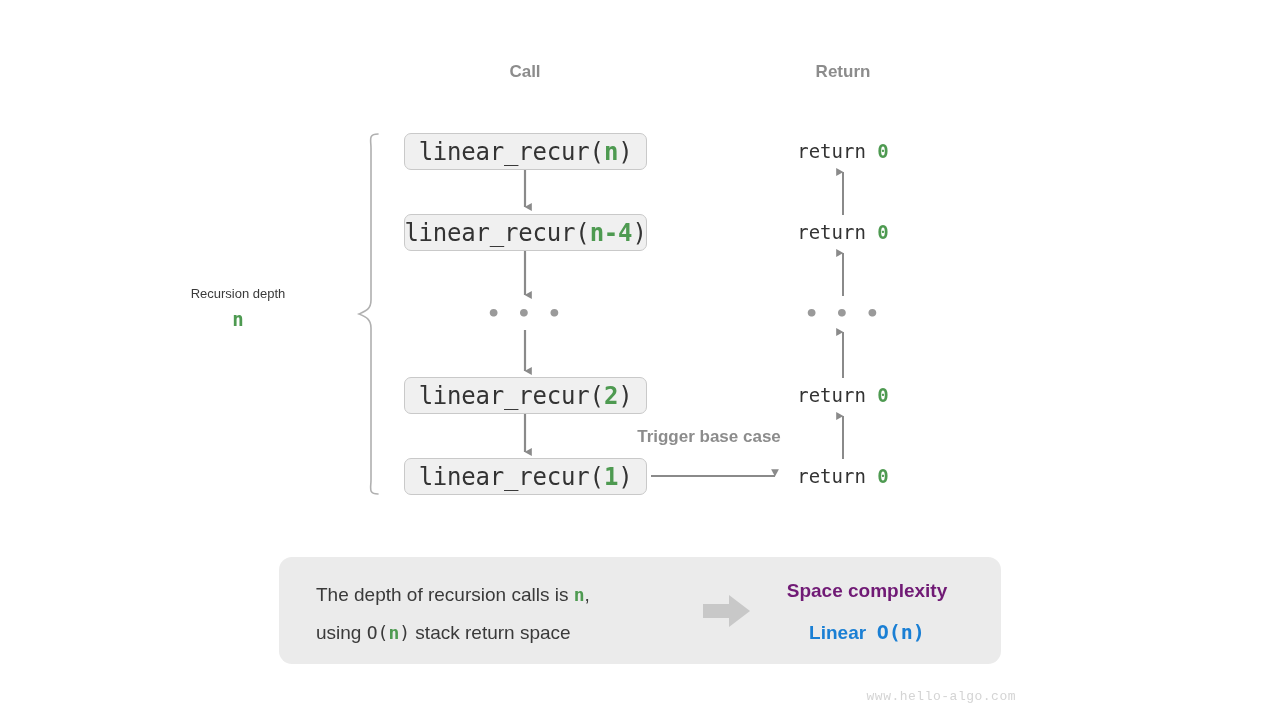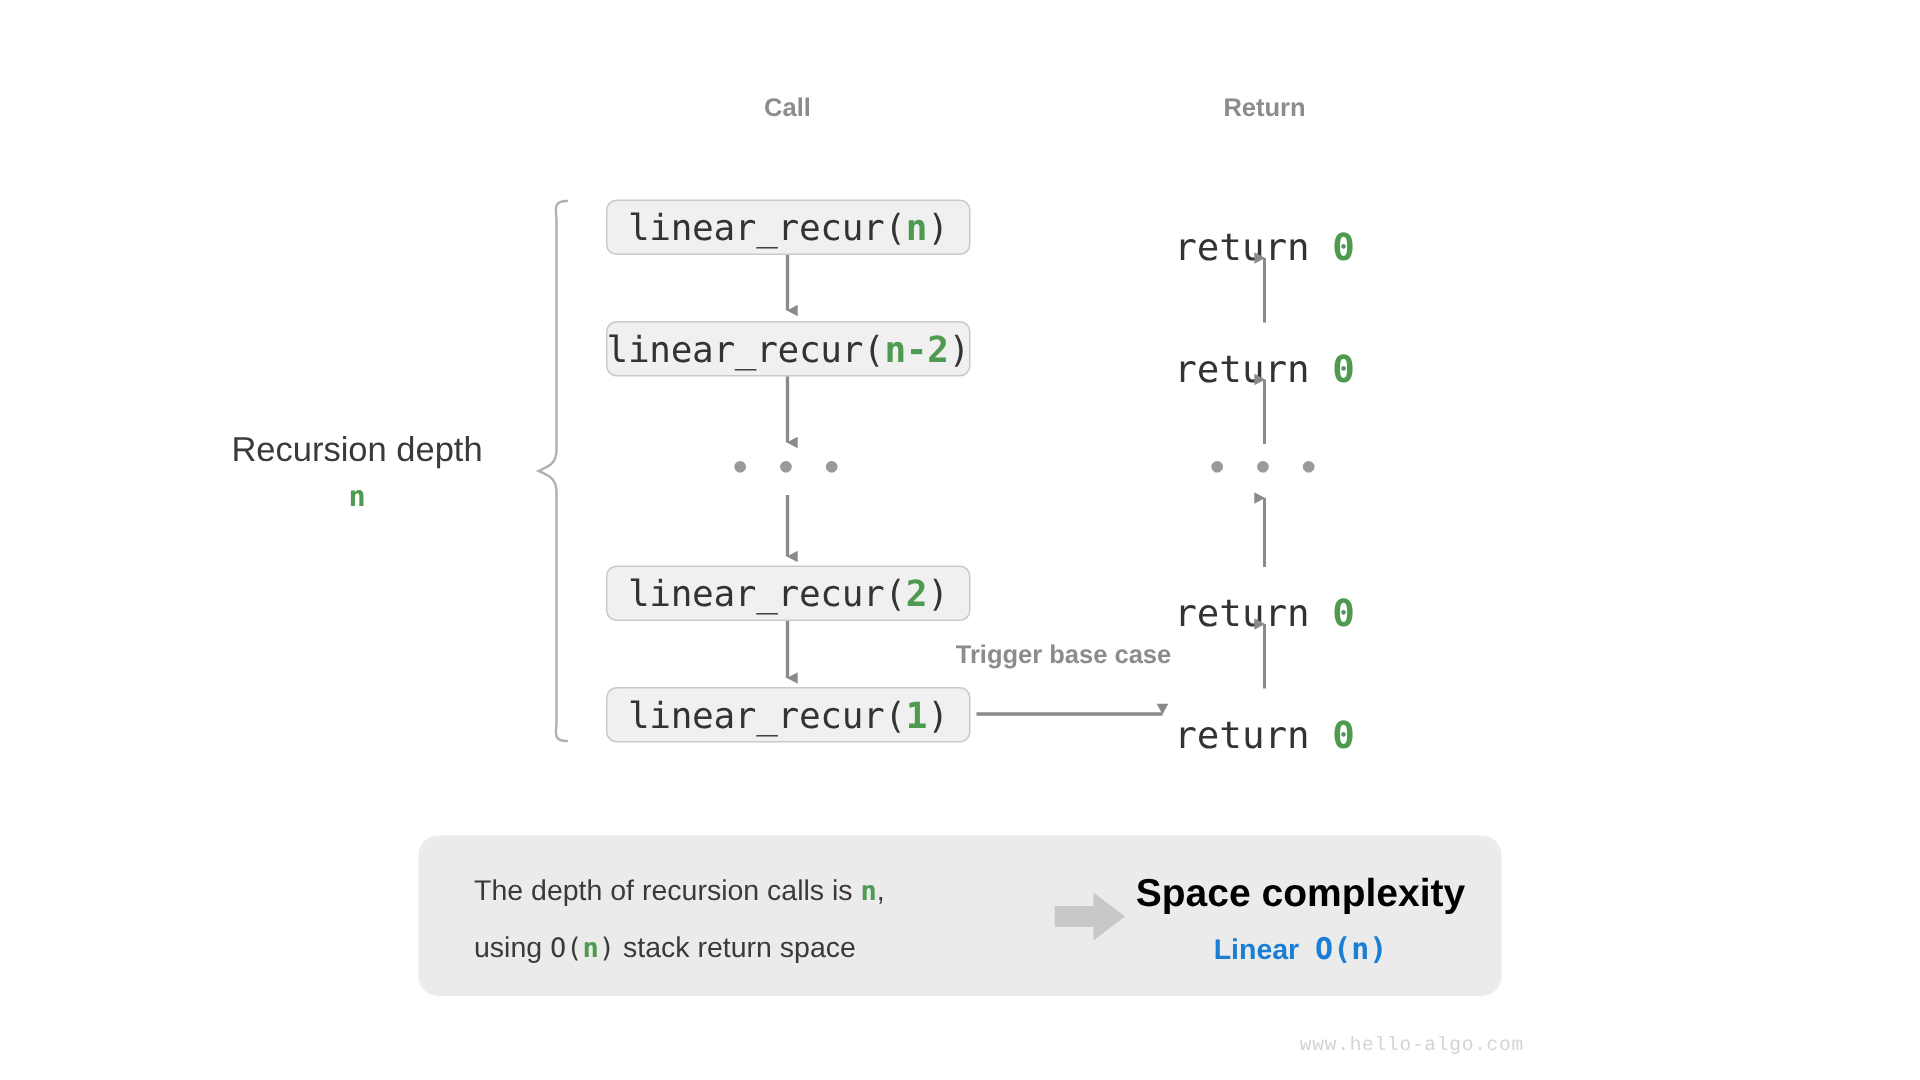--- a/index.html
+++ b/index.html
@@ -36,46 +36,45 @@
     font-size: 24px;
     color: #333333;
     letter-spacing: -0.2px;
     white-space: nowrap;
   }
   .call-box .arg { color: #4e9a51; font-weight: bold; }
 
   .ret-line {
     position: absolute;
     font-family: "DejaVu Sans Mono", monospace;
-    font-size: 25px;
+    font-size: 19px;
     color: #333333;
     white-space: nowrap;
     transform: translate(-50%, -50%);
-    margin-top: 14px;
   }
   .ret-line .val { color: #4e9a51; font-weight: bold; }
 
   .ellipsis {
     position: absolute;
     font-family: "DejaVu Sans Mono", monospace;
     font-size: 22px;
     font-weight: bold;
     color: #9a9a9a;
     letter-spacing: 2px;
     transform: translate(-50%, -50%);
     white-space: nowrap;
   }
 
   .depth-label {
     position: absolute;
     text-align: center;
     transform: translateX(-50%);
     white-space: nowrap;
   }
-  .depth-label .t1 { font-size: 23px; color: #3a3a3a; display: block; }
+  .depth-label .t1 { font-size: 13px; color: #3a3a3a; display: block; }
   .depth-label .t2 {
     font-family: "DejaVu Sans Mono", monospace;
     font-size: 19px; font-weight: bold; color: #4e9a51;
     display: block; margin-top: 7px;
   }
 
   .trigger-label {
     position: absolute;
     font-size: 17px;
     font-weight: bold;
@@ -100,21 +99,21 @@
     line-height: 38px;
   }
   .summary-text .mono { font-family: "DejaVu Sans Mono", monospace; font-size: 18px; }
   .summary-text .v { font-family: "DejaVu Sans Mono", monospace; font-size: 18px; font-weight: bold; color: #4e9a51; }
 
   .big-arrow { position: absolute; left: 703px; top: 594px; }
 
   .sc-title {
     position: absolute;
     left: 867px; top: 580px;
-    font-size: 26px; font-weight: bold; color: #000000;
+    font-size: 19px; font-weight: bold; color: #701a75;
     white-space: nowrap; transform: translateX(-50%);
   }
   .sc-value {
     position: absolute;
     left: 867px; top: 620px;
     font-size: 19px; font-weight: bold; color: #1a7fd4;
     white-space: nowrap; transform: translateX(-50%);
   }
   .sc-value .mono { font-family: "DejaVu Sans Mono", monospace; font-size: 20px; }
 
@@ -143,21 +142,21 @@
     <span class="t2">n</span>
   </div>
 
   <div class="call-box" style="top:133px;">
     <span>linear_recur(</span>
       <span class="arg">n</span>
       <span>)</span>
   </div>
   <div class="call-box" style="top:214px;">
     <span>linear_recur(</span>
-      <span class="arg">n-2</span>
+      <span class="arg">n-4</span>
       <span>)</span>
   </div>
   <div class="ellipsis" style="left:525px; top:313px;">• • •</div>
   <div class="call-box" style="top:377px;">
     <span>linear_recur(</span>
       <span class="arg">2</span>
       <span>)</span>
   </div>
   <div class="call-box" style="top:458px;">
     <span>linear_recur(</span>

